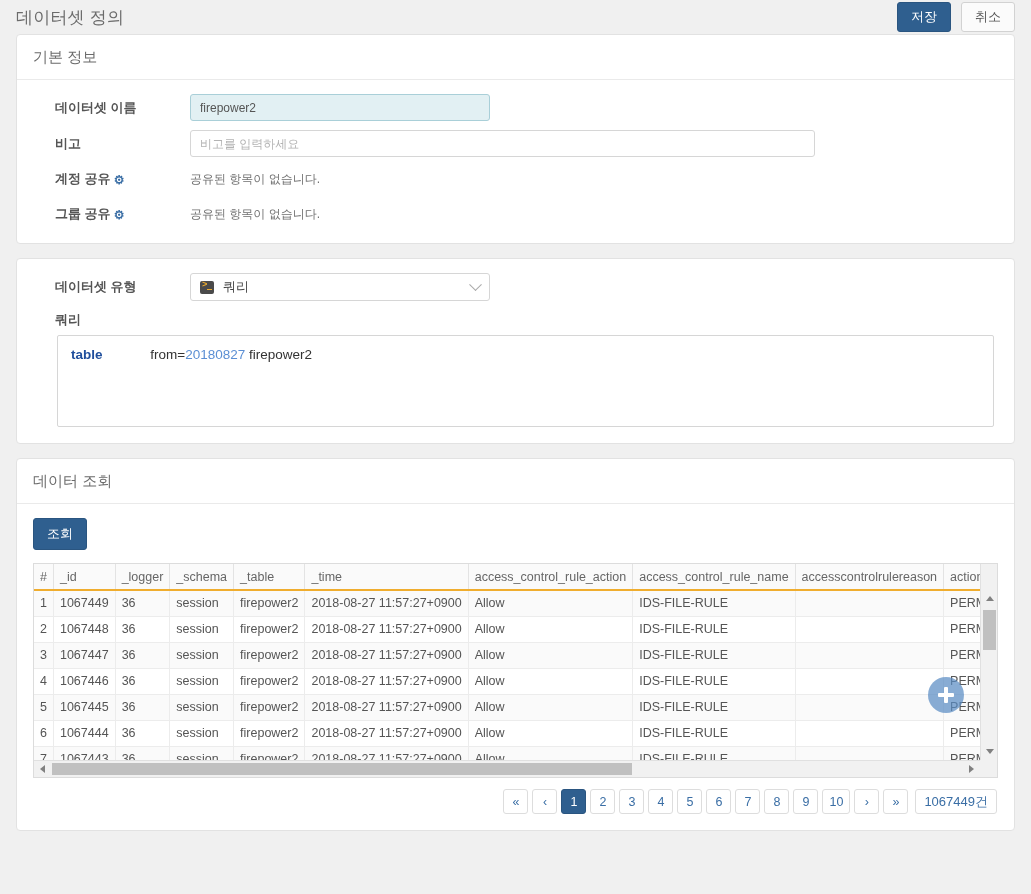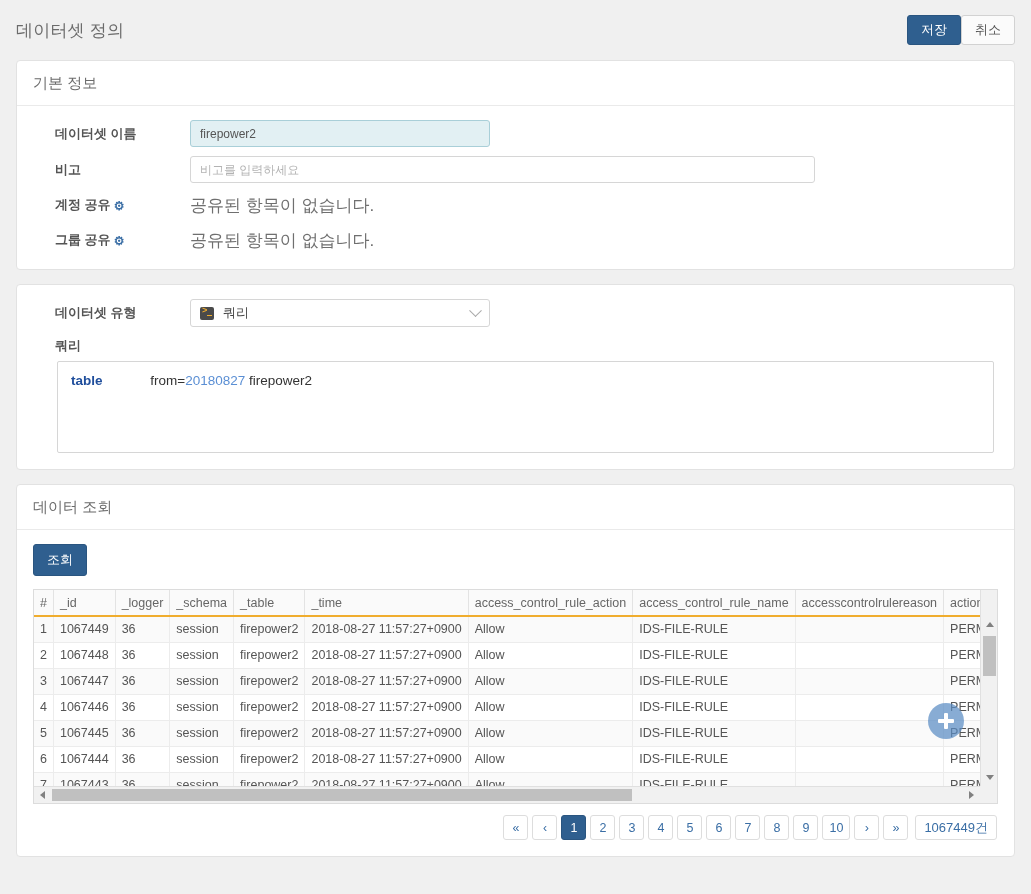--- a/index.html
+++ b/index.html
@@ -9,32 +9,32 @@
     background: #f0f0f0;
     font-family: "Liberation Sans", sans-serif;
     font-size: 13px;
     color: #444;
     overflow: hidden;
   }
 
   
   .topbar {
     position: relative;
-    height: 60px;
+    height: 34px;
     padding: 0 16px;
     display: flex;
     align-items: center;
     justify-content: space-between;
   }
   .page-title {
     font-size: 17px;
     color: #6b6b6b;
     letter-spacing: .2px;
   }
-  .topbar-actions { display: flex; gap: 0; }
+  .topbar-actions { display: flex; gap: 10px; }
   .btn {
     font-family: "Liberation Sans", sans-serif;
     font-size: 13px;
     padding: 6px 13px;
     border-radius: 3px;
     cursor: pointer;
     line-height: 1.25;
   }
   .btn-primary {
     background: #2f5f8f;
@@ -98,21 +98,21 @@
     width: 300px;
     background: #e2f0f3;
     border: 1px solid #a9cfd8;
   }
   .finput.wide {
     width: 625px;
     background: #fff;
     border: 1px solid #d6d6d6;
   }
   .finput.wide::placeholder { color: #b3b3b3; }
-  .static-val { color: #6f6f6f; font-size: 17px; }
+  .static-val { color: #6f6f6f; font-size: 12px; }
 
   
   .fselect {
     width: 300px;
     height: 28px;
     border: 1px solid #d6d6d6;
     border-radius: 3px;
     background: #fff;
     display: flex;
     align-items: center;

